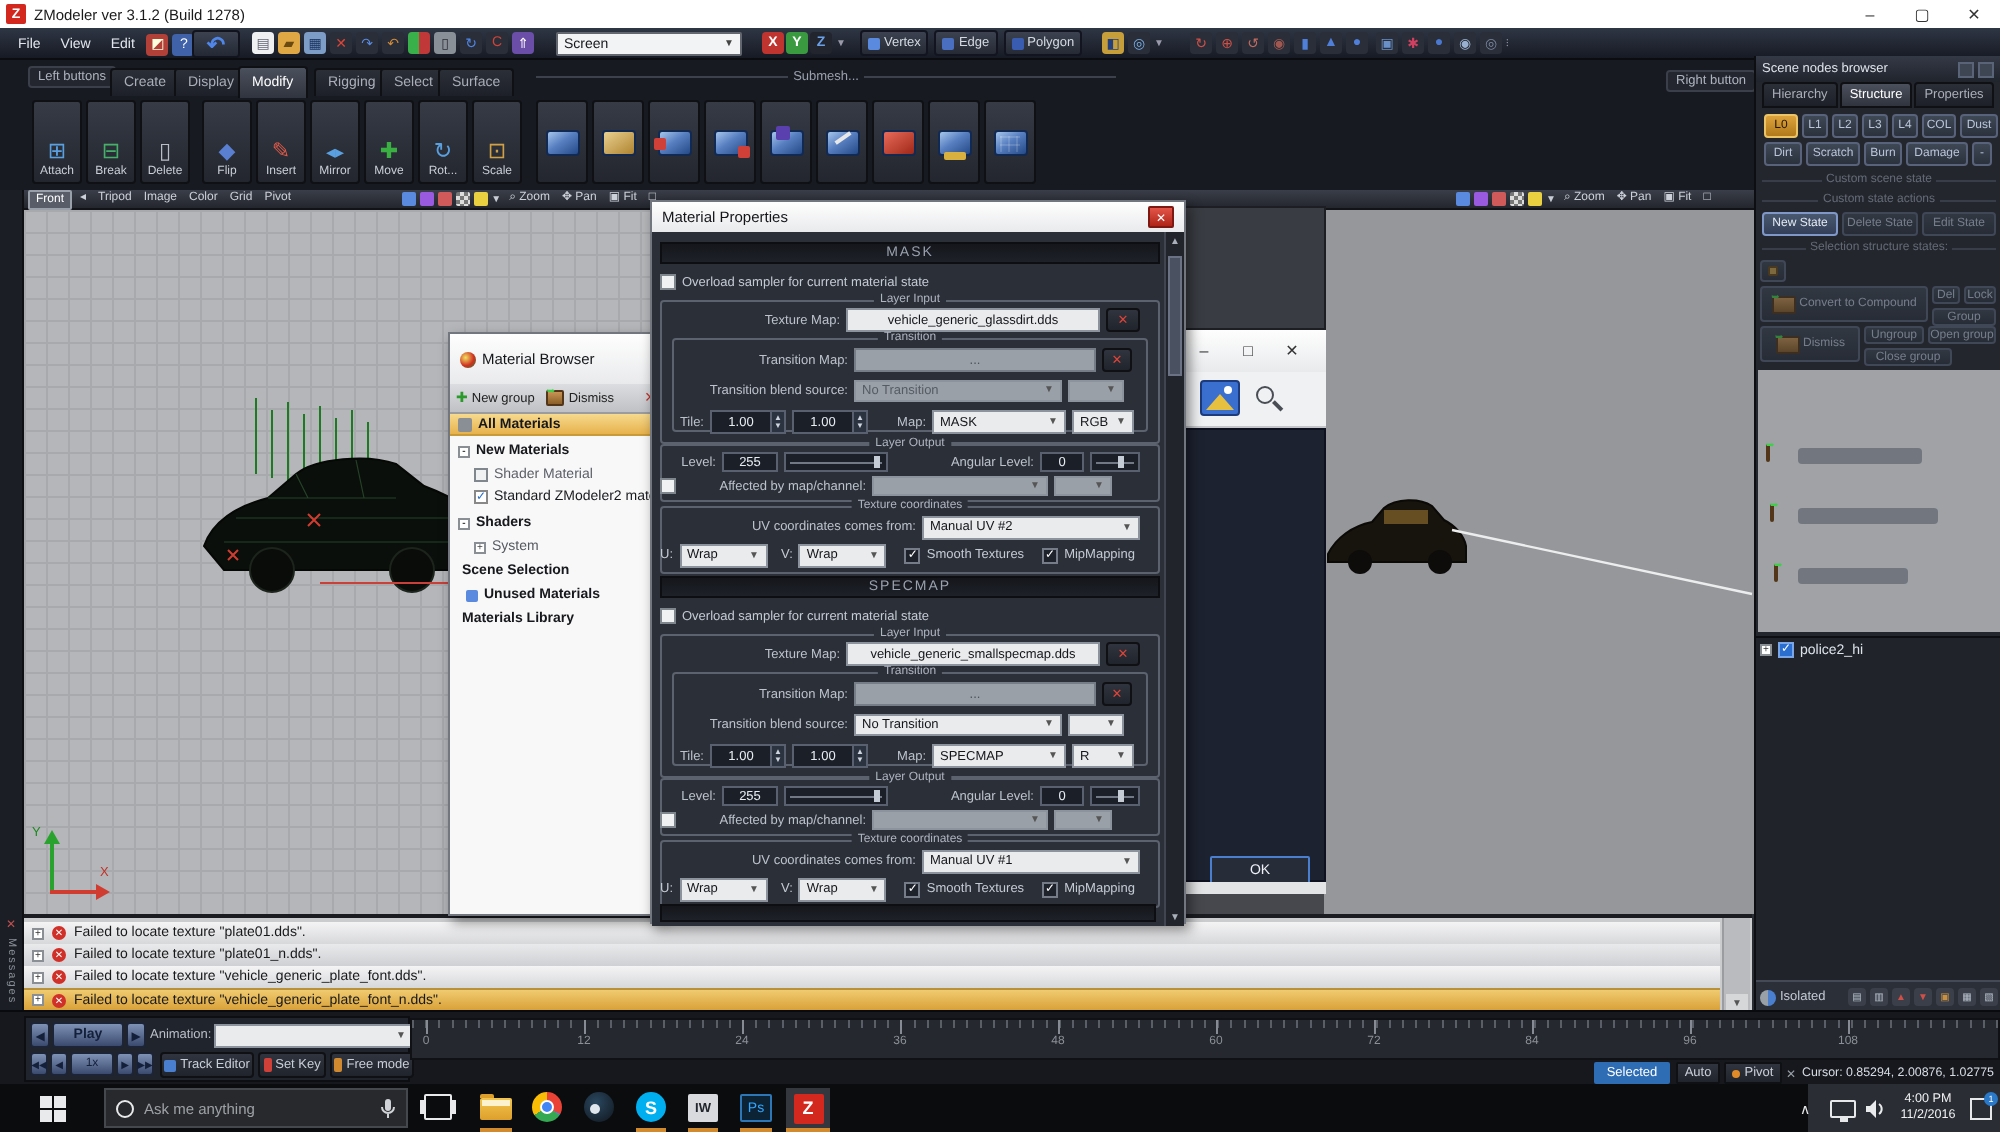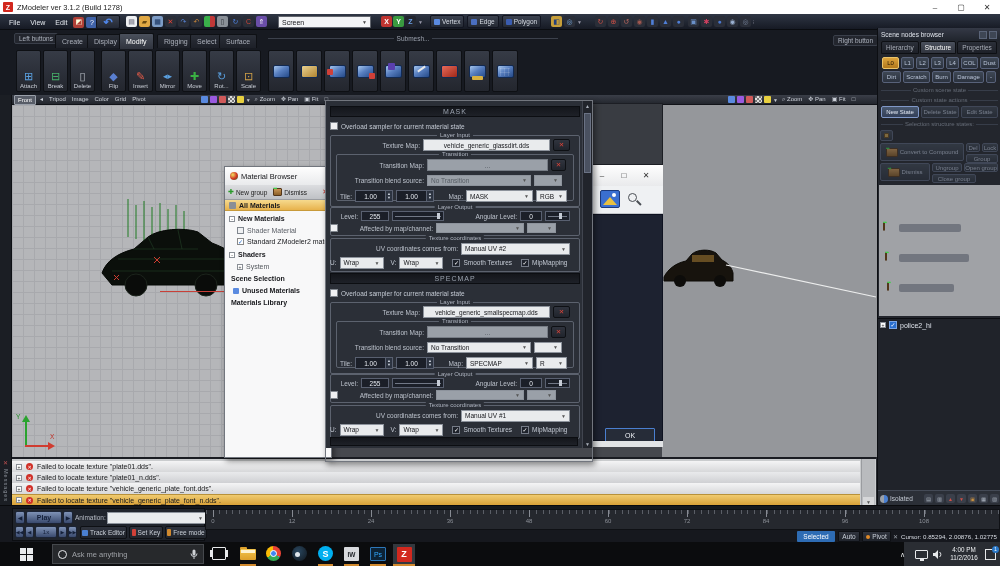--- a/index.html
+++ b/index.html
@@ -602,21 +602,21 @@
           <i class="abs" style="left:7px;top:8px;width:6px;height:1.5px;background:#4a4e54;transform:rotate(45deg)"></i>
         </span>
     </div>
     <div class="abs" style="left:0;top:111px;width:75px;height:227px;background:#1d2230;border:1px solid #0e1220">
       <div class="okbtn abs" style="left:16px;top:213px;width:50px;height:14px">OK</div>
     </div>
     <div class="abs" style="left:0;top:338px;width:75px;height:6px;background:#e2e4e6"></div>
   </div>
 
   <div class="abs dlg" style="left:224px;top:166px;width:108px;height:292px;background:#f8f8f9;z-index:10">
-    <div class="dtitle" style="height:18px;gap:3px">
+    <div class="dtitle" style="height:25px;gap:3px">
       <span style="width:8px;height:8px;border-radius:50%;background:radial-gradient(circle at 35% 35%,#f0e060,#d03020 55%,#208030)"></span>
       <span>Material Browser</span>
     </div>
     <div class="flex" style="height:15px;background:linear-gradient(#dcdde0,#bfc1c5);border-bottom:1px solid #9a9ca0;padding:0 3px;gap:2px">
       <span style="color:#2a9a2a;font-size:7px">✚</span>
       <span style="font-size:6.5px;color:#222">New group</span>
       <span class="crate" style="margin-left:4px;width:9px;height:8px"></span>
       <span style="font-size:6.5px;color:#222">Dismiss</span>
       <span style="margin-left:auto;color:#c03028;font-size:7px">✕</span>
     </div>
@@ -652,20 +652,24 @@
           <span class="mini" style="background:#5a8ae0;width:6px;height:6px"></span>
           <span>Unused Materials</span>
         </div>
       <div class="mbrow mbold" style="top:97px;padding-left:6px">
           <span>Materials Library</span>
         </div>
     </div>
   </div>
 
   <div class="abs dlg" style="left:325px;top:100px;width:268px;height:362px;z-index:20">
+    <div class="dtitle" style="height:15px">
+      <span>Material Properties</span>
+      <span class="xbtn" style="margin-left:auto;width:13px;height:11px">✕</span>
+    </div>
     <div class="mbody" style="position:relative;height:347px;overflow:hidden">
 
       <div class="abs" style="right:0;top:0;width:10px;height:347px;background:#21242b;border-left:1px solid #41454f">
         <div class="ctr" style="height:9px;font-size:5px;color:#aab0ba">▲</div>
         <div class="abs" style="left:1px;top:12px;width:7px;height:60px;background:#4a5160;border:1px solid #6a7284"></div>
         <div class="ctr abs" style="bottom:0;left:0;right:0;height:9px;font-size:5px;color:#aab0ba">▼</div>
       </div>
 
       <div class="abs" style="left:0;top:5px;width:258px;height:167px">
         <div class="mhdr abs" style="left:4px;top:0;right:4px;height:11px">MASK</div>

